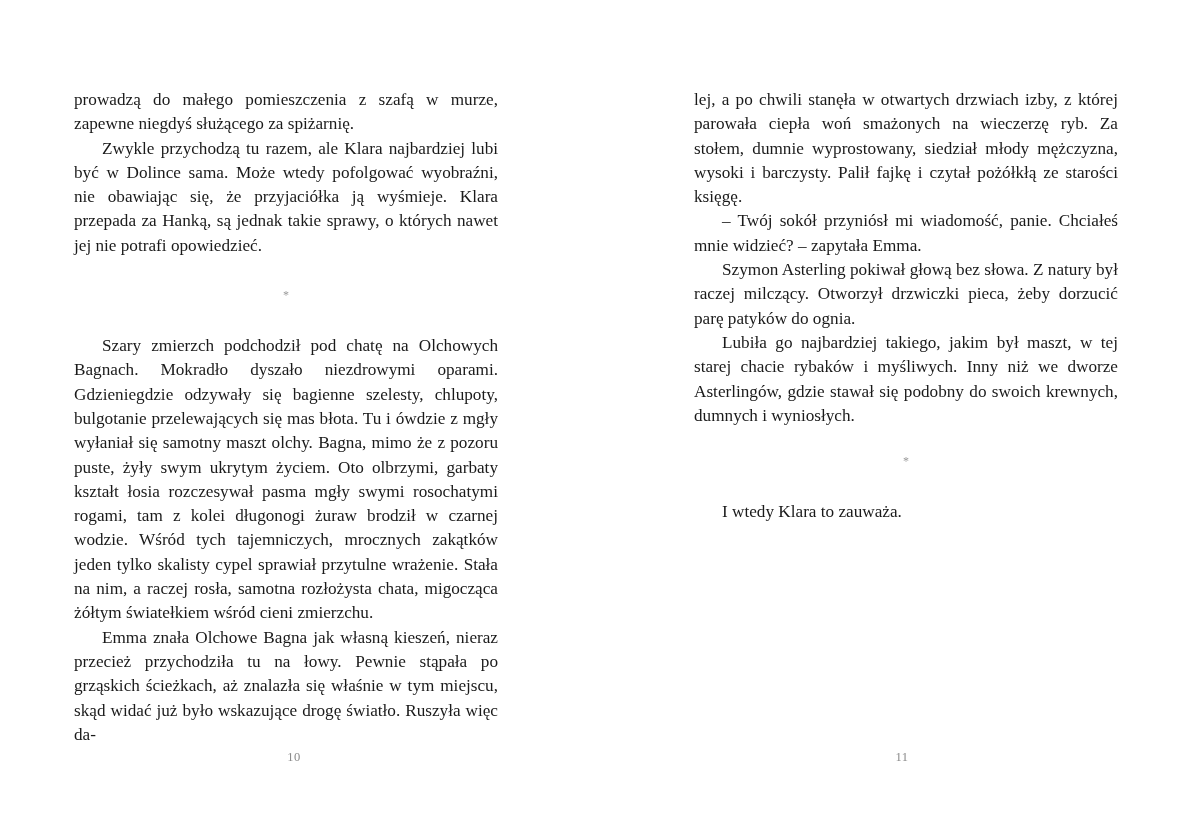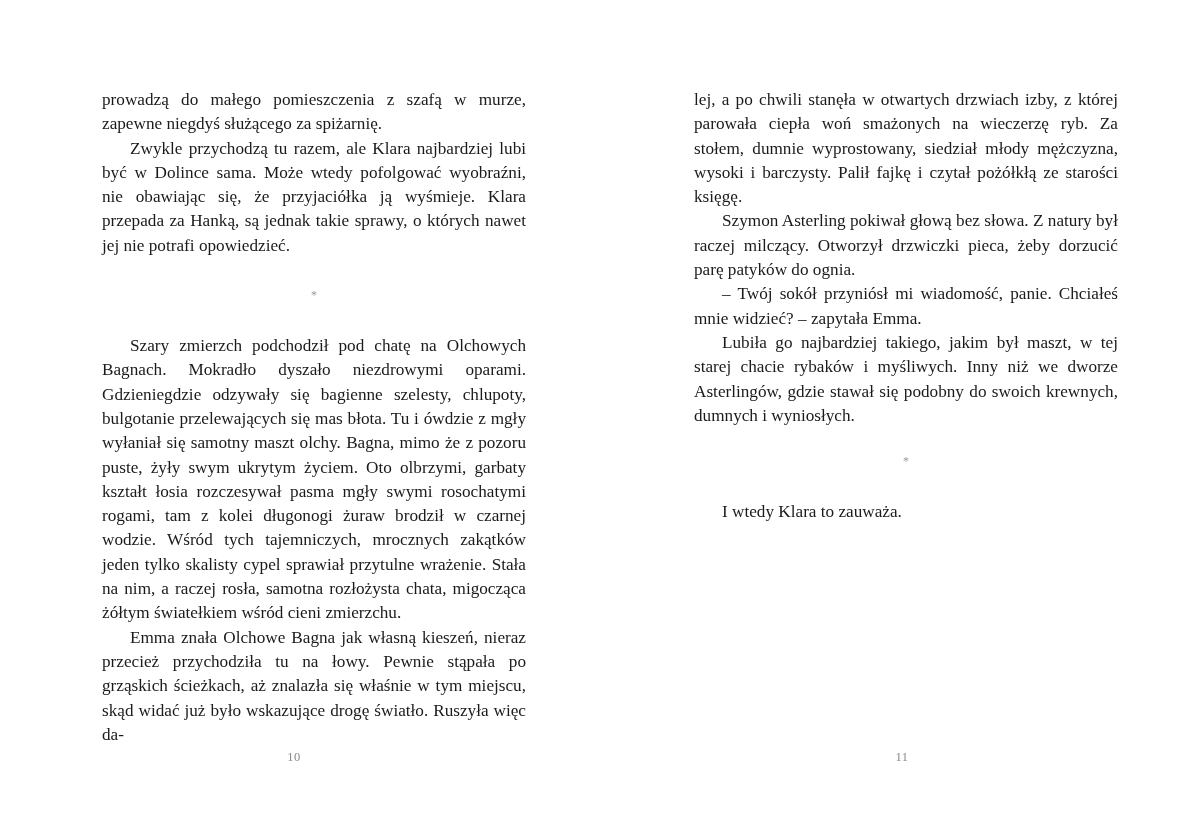--- a/index.html
+++ b/index.html
@@ -25,21 +25,21 @@
     .page-right { left: 608px; }
     .text-block {
       position: absolute;
       top: 88px;
       width: 424px;
       font-size: 17.2px;
       line-height: 24.3px;
       text-align: justify;
       hyphens: manual;
     }
-    .page-left .text-block { left: 102px; }
+    .page-left .text-block { left: 74px; }
     .page-right .text-block { left: 86px; }
     .text-block p {
       margin: 0;
       text-indent: 0;
     }
     .text-block p.indent {
       text-indent: 28px;
     }
     .text-block p.italic {
     }
@@ -77,22 +77,22 @@
     <div style="height:33px"></div>
     <p class="indent italic last-line-left">Szary zmierzch podchodził pod chatę na Olchowych Bagnach. Mokradło dyszało niezdrowymi oparami. Gdzieniegdzie odzywały się bagienne szelesty, chlupoty, bulgotanie przelewających się mas błota. Tu i ówdzie z mgły wyłaniał się samotny maszt olchy. Bagna, mimo że z pozoru puste, żyły swym ukrytym życiem. Oto olbrzymi, garbaty kształt łosia rozczesywał pasma mgły swymi rosochatymi rogami, tam z kolei długonogi żuraw brodził w czarnej wodzie. Wśród tych tajemniczych, mrocznych zakątków jeden tylko skalisty cypel sprawiał przytulne wrażenie. Stała na nim, a raczej rosła, samotna rozłożysta chata, migocząca żółtym światełkiem wśród cieni zmierzchu.</p>
     <p class="indent italic" style="text-align-last: justify;">Emma znała Olchowe Bagna jak własną kieszeń, nieraz przecież przychodziła tu na łowy. Pewnie stąpała po grząskich ścieżkach, aż znalazła się właśnie w tym miejscu, skąd widać już było wskazujące drogę światło. Ruszyła więc da-</p>
   </div>
   <div class="page-number">10</div>
 </div>
 
 <div class="page page-right">
   <div class="text-block">
     <p class="italic last-line-left">lej, a po chwili stanęła w otwartych drzwiach izby, z której parowała ciepła woń smażonych na wieczerzę ryb. Za stołem, dumnie wyprostowany, siedział młody mężczyzna, wysoki i barczysty. Palił fajkę i czytał pożółkłą ze starości księgę.</p>
+    <p class="indent italic last-line-left">– Twój sokół przyniósł mi wiadomość, panie. Chciałeś mnie widzieć? – zapytała Emma.</p>
     <p class="indent italic last-line-left">Szymon Asterling pokiwał głową bez słowa. Z natury był raczej milczący. Otworzył drzwiczki pieca, żeby dorzucić parę patyków do ognia.</p>
-    <p class="indent italic last-line-left">– Twój sokół przyniósł mi wiadomość, panie. Chciałeś mnie widzieć? – zapytała Emma.</p>
     <p class="indent italic last-line-left">Lubiła go najbardziej takiego, jakim był maszt, w tej starej chacie rybaków i myśliwych. Inny niż we dworze Asterlingów, gdzie stawał się podobny do swoich krewnych, dumnych i wyniosłych.</p>
     <div style="height:27px"></div>
     <p class="separator">*</p>
     <div style="height:33px"></div>
     <p class="indent last-line-left">I wtedy Klara to zauważa.</p>
   </div>
   <div class="page-number">11</div>
 </div>
 
 </body></html>

